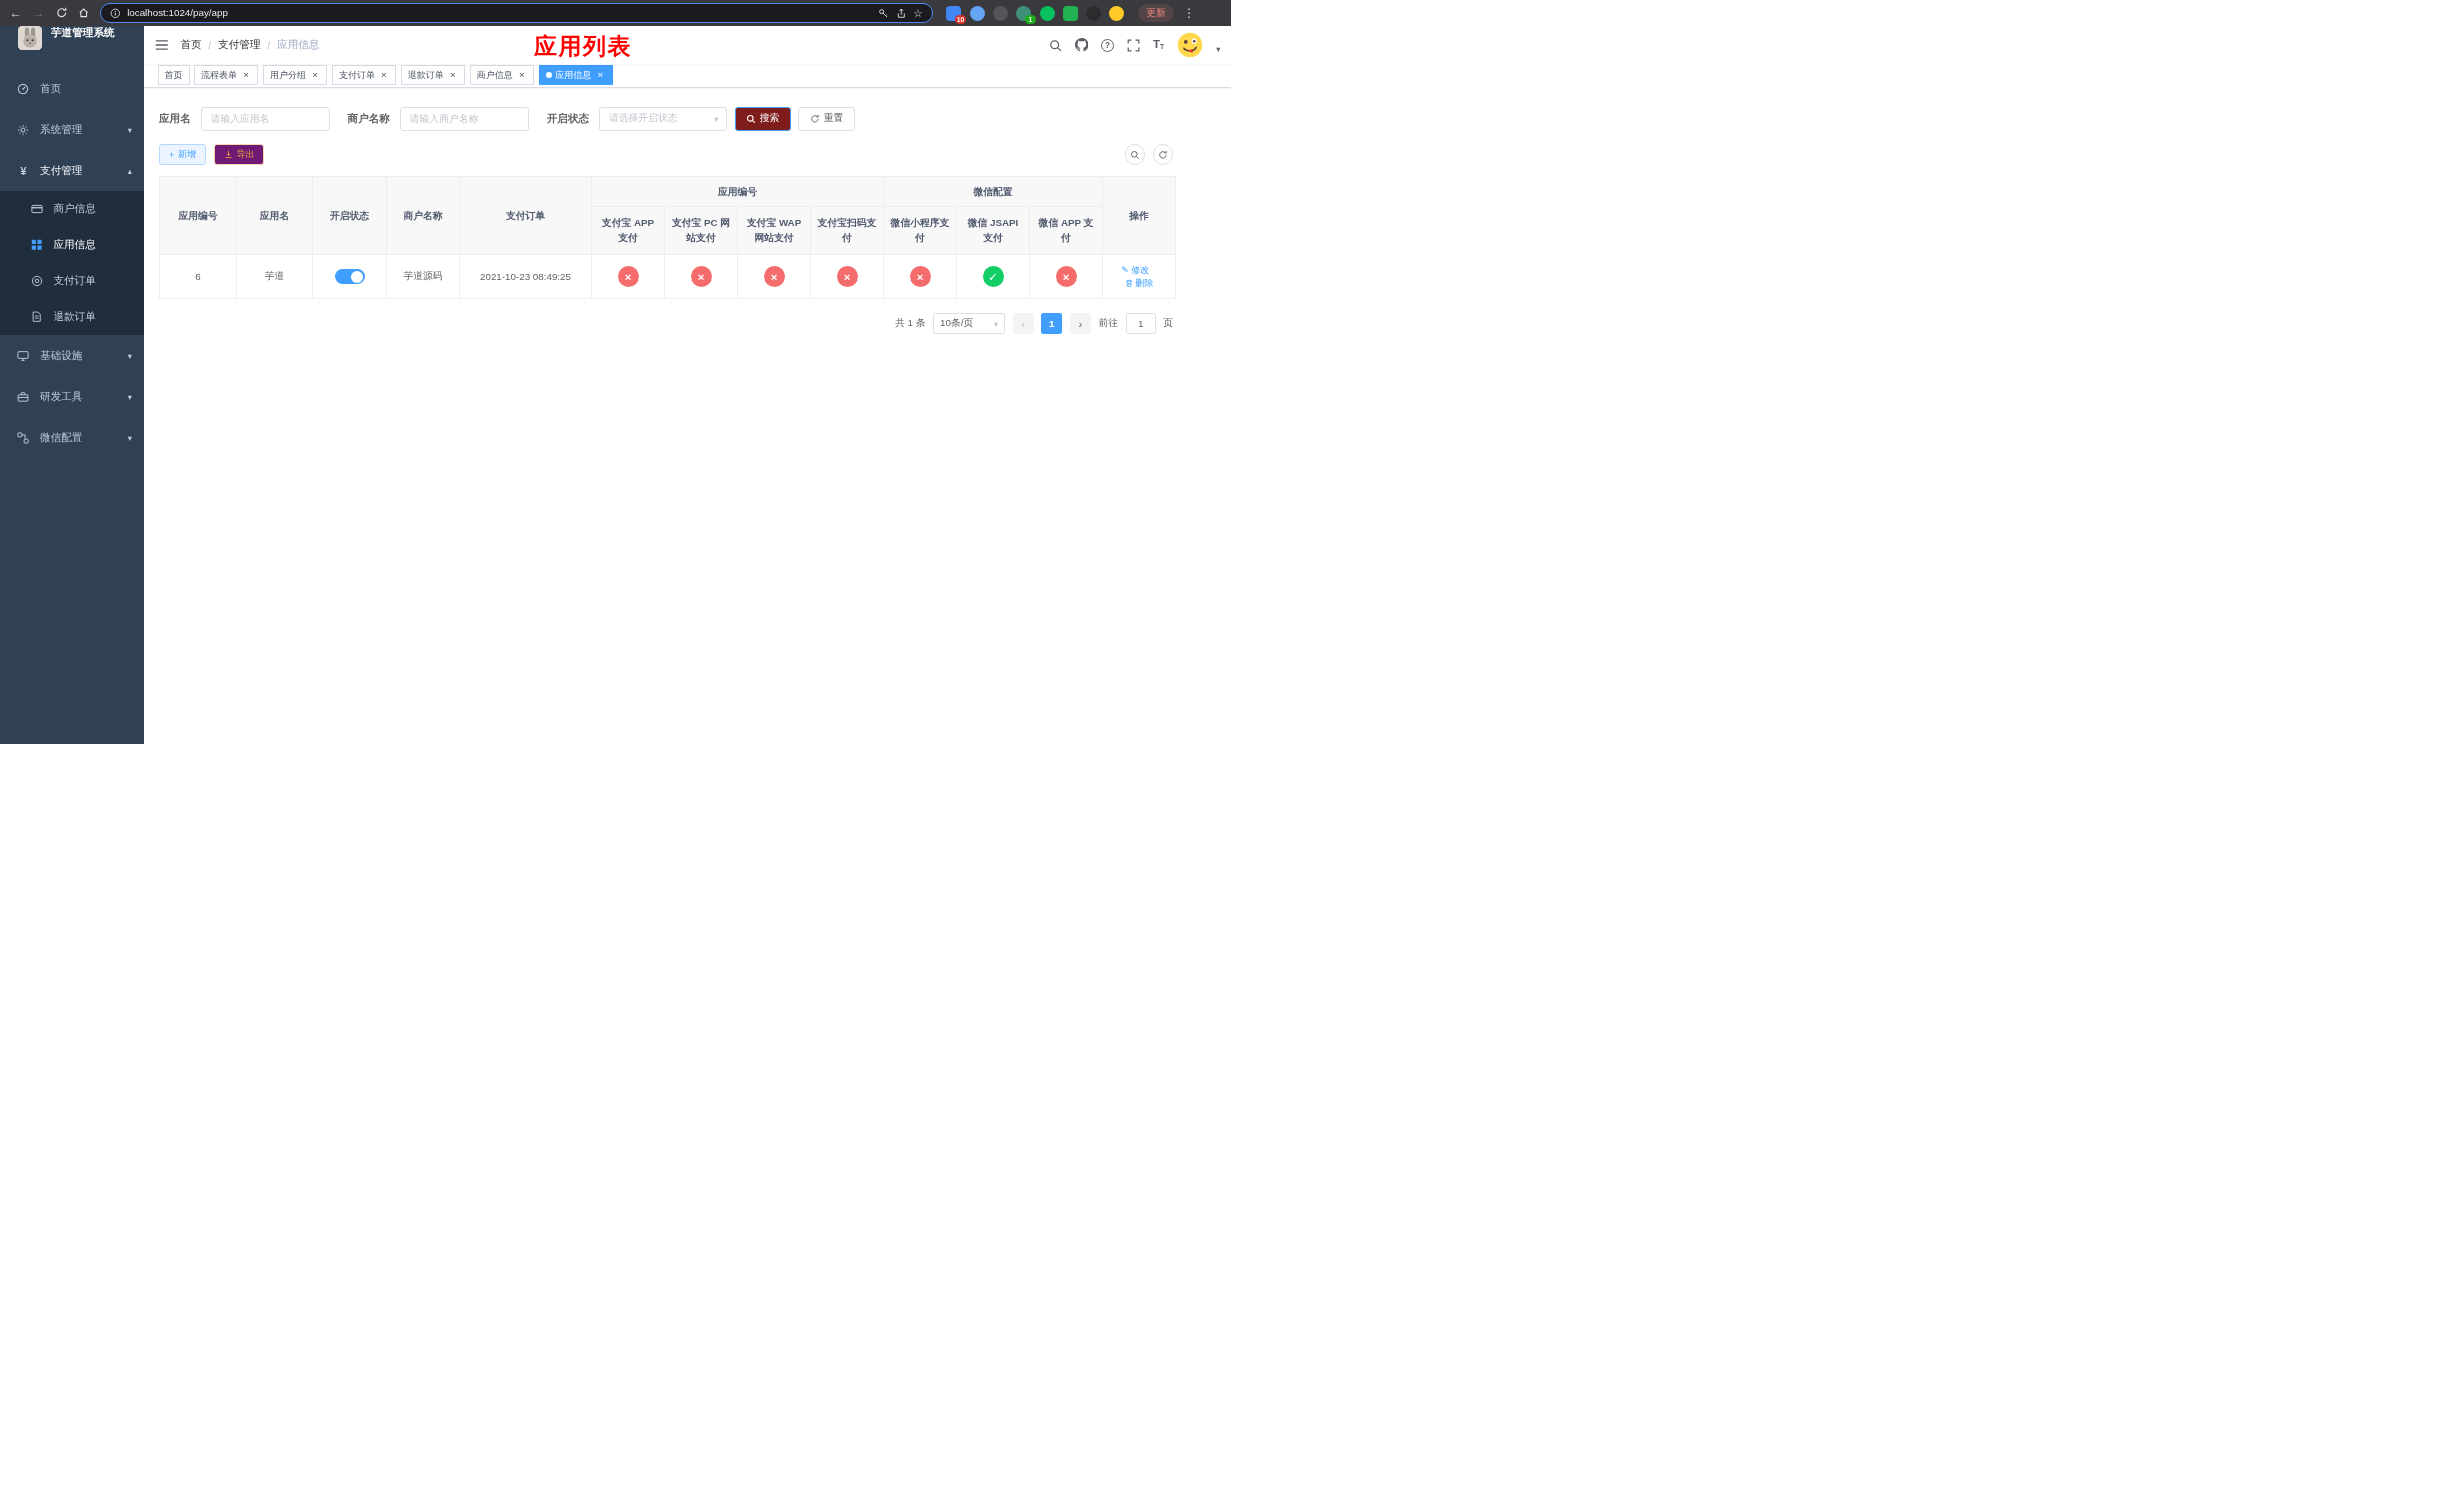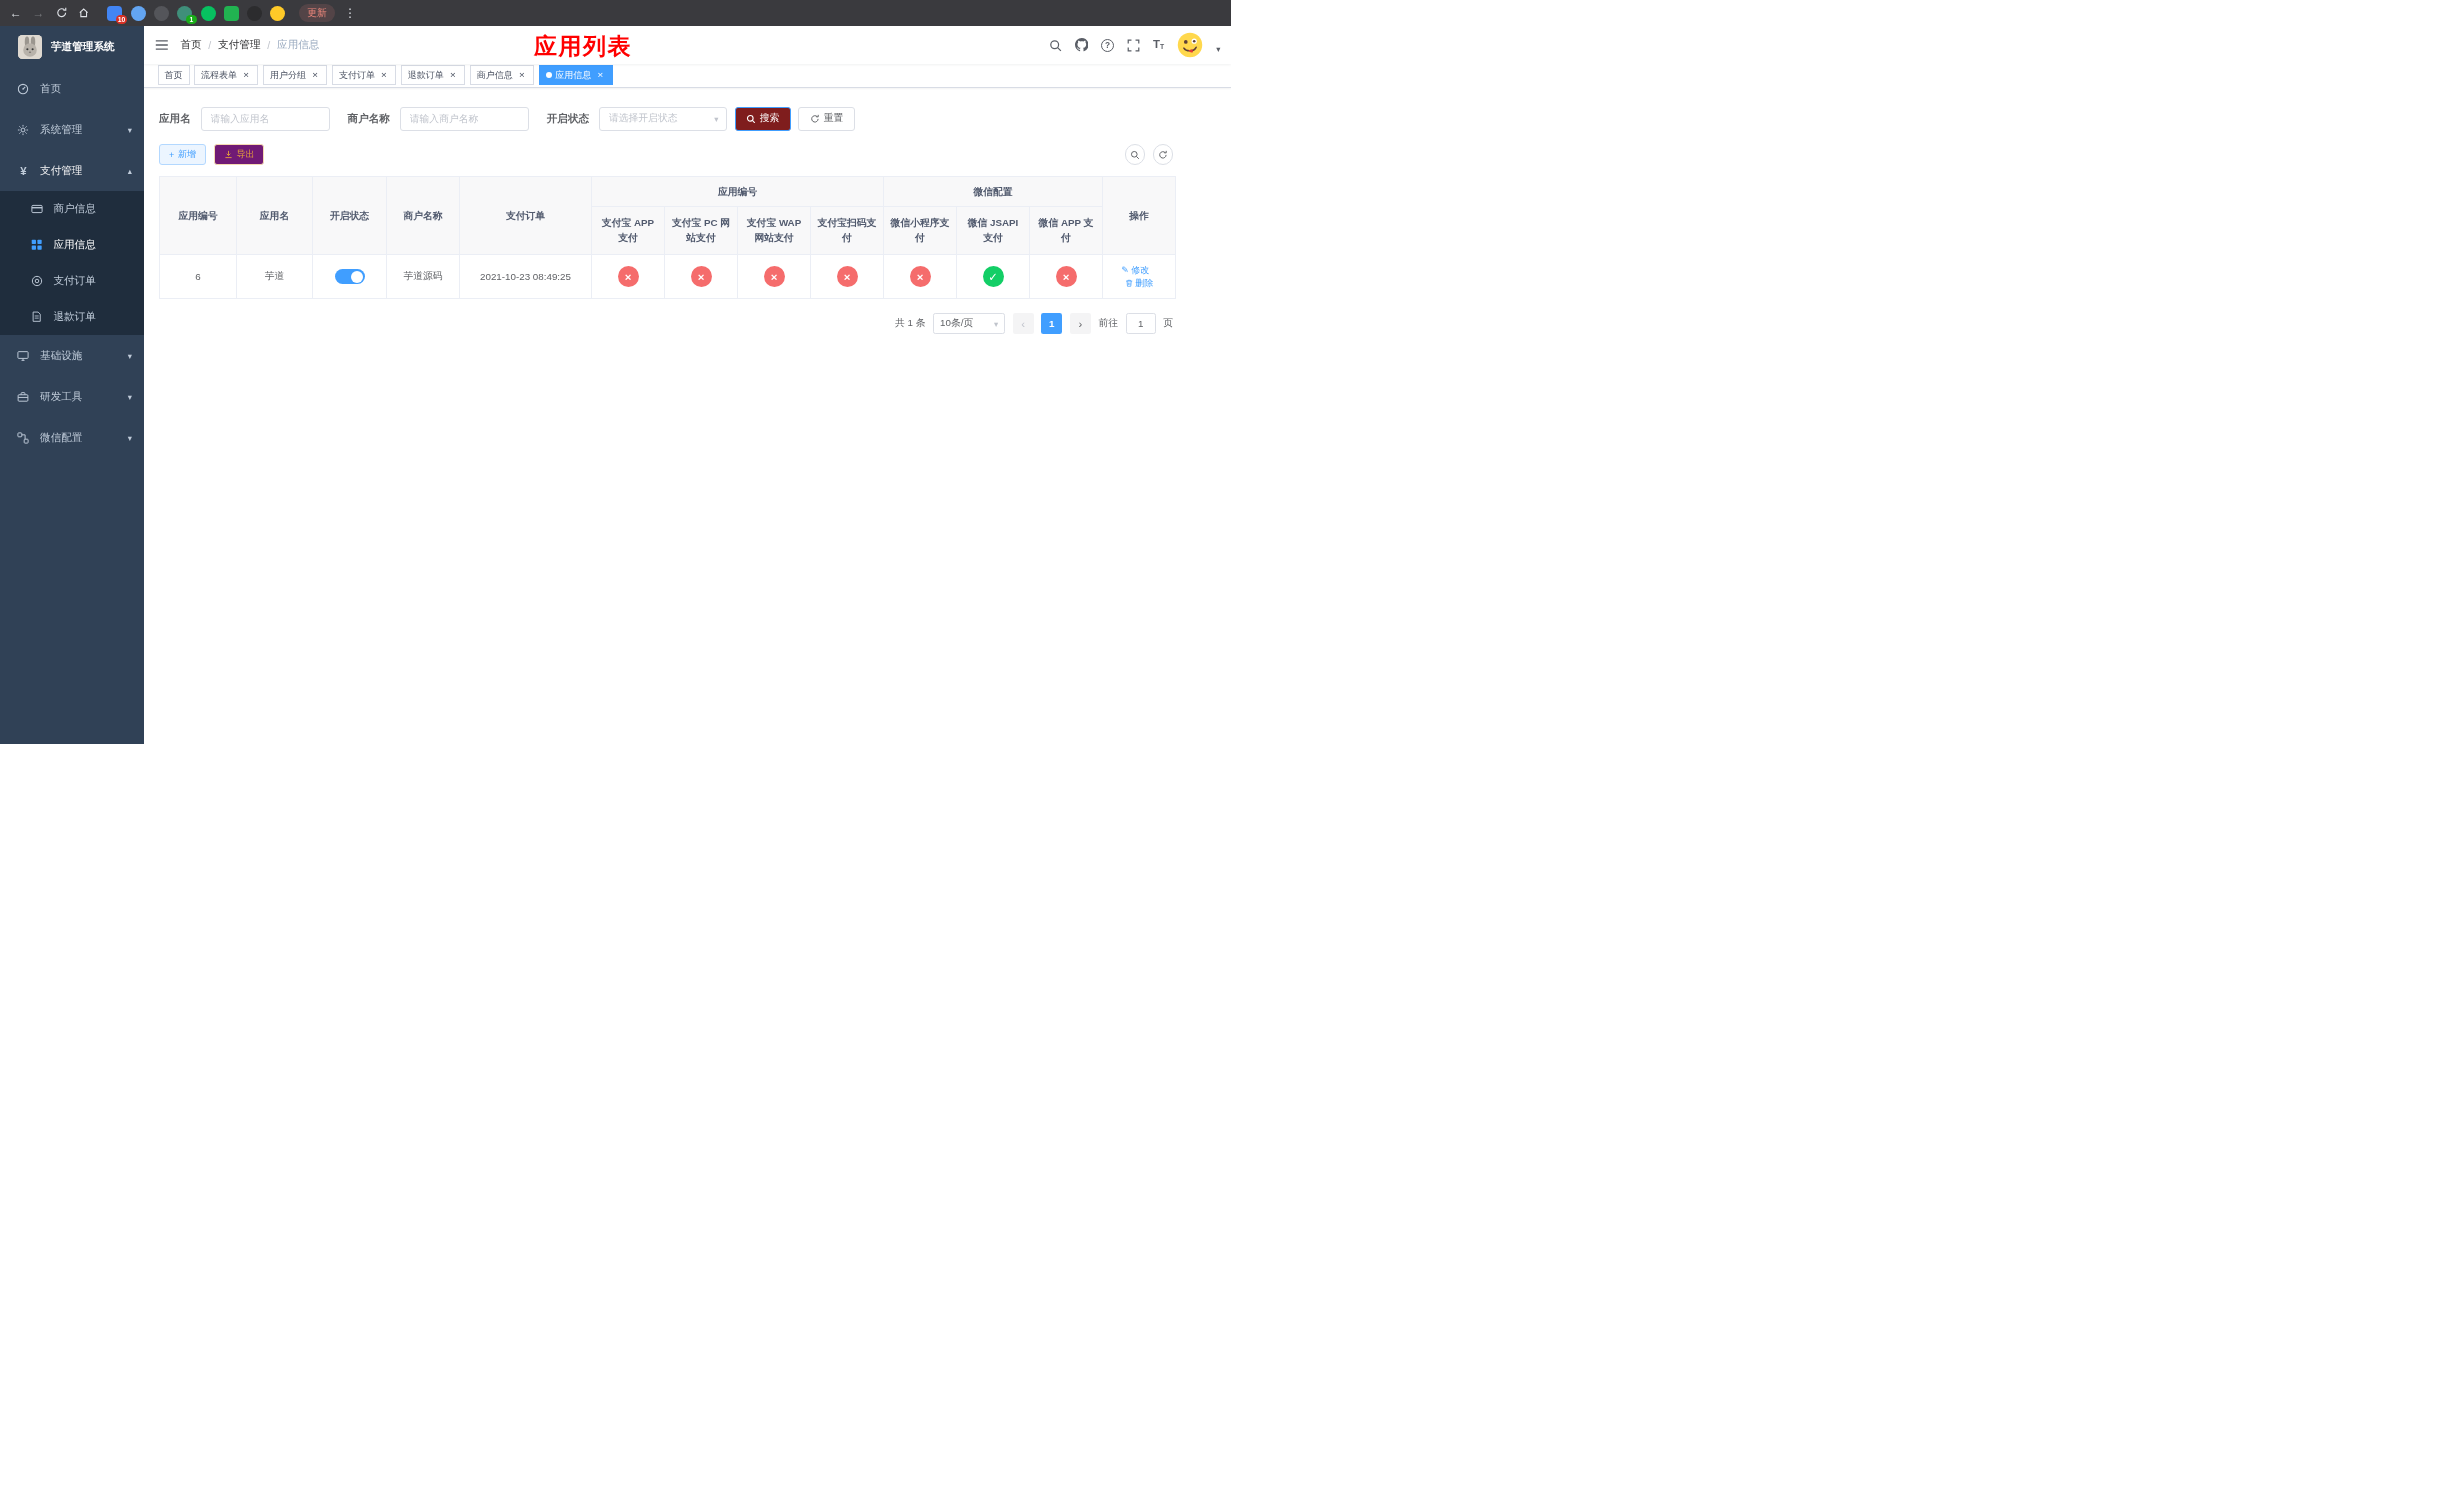--- a/index.html
+++ b/index.html
@@ -15,21 +15,21 @@
   .ob-ic{display:flex;align-items:center;justify-content:center;color:#dee1e6;cursor:pointer;font-size:10.6px}
   .ext-row{display:flex;align-items:center;gap:8.3px;margin-left:10.6px}
   .ext{position:relative;width:15px;height:15px;border-radius:50%;cursor:pointer;flex:0 0 auto}
   .ext.sq{border-radius:3.8px}
   .ext .bdg{position:absolute;bottom:-3px;right:-4.5px;min-width:10.6px;height:9px;border-radius:4.5px;font-size:6.8px;line-height:9px;text-align:center;color:#fff;padding:0 1.5px;font-weight:bold}
   .update-chip{margin-left:10.6px;padding:2.3px 8.3px;border-radius:9px;background:rgba(240,136,124,.14);color:#f0887c;font-size:9.8px;cursor:pointer;white-space:nowrap}
   .dots{margin:0 1.5px 0 6px;color:#dee1e6;font-size:12px;cursor:pointer}
 
   
   .sidebar{position:absolute;top:26px;left:0;width:144px;bottom:0;background:#304156;z-index:10}
-  .logo-row{height:42px;display:flex;align-items:center;padding-left:18px;gap:9px;cursor:pointer}
+  .logo-row{height:42px;display:flex;align-items:flex-start;padding-left:18px;gap:9px;cursor:pointer}
   .logo-img{width:24px;height:24px;border-radius:4.5px;overflow:hidden;background:#ded8d0;display:flex;align-items:center;justify-content:center;flex:0 0 auto}
   .logo-title{color:#fff;font-size:10.6px;font-weight:bold;white-space:nowrap}
   .menu-item{height:41px;display:flex;align-items:center;padding:0 12px 0 16.7px;color:#bfcbd9;font-size:10.6px;cursor:pointer;gap:9.8px;white-space:nowrap}
   .menu-item .mi-icon{width:13.6px;display:flex;align-items:center;justify-content:center;color:#bfcbd9;font-size:11.4px;flex:0 0 auto}
   .menu-item .chev{margin-left:auto;font-size:8.3px;color:#bfcbd9}
   .menu-item.parent-active{color:#f4f4f5}
   .submenu{background:#1f2d3d}
   .submenu .menu-item{height:36px;padding-left:30px;font-size:10.6px}
   .submenu .menu-item.active{color:#fff}
   .submenu .menu-item.active .mi-icon{color:#409eff}
@@ -117,20 +117,43 @@
   <div class="nav-btn">
     <svg width="11.4" height="11.4" viewBox="0 0 16 16">
         <path d="M13.5 8a5.5 5.5 0 1 1-1.6-3.9" fill="none" stroke="#dee1e6" stroke-width="1.6"></path>
         <path d="M13.7 1.2v3.4h-3.4" fill="none" stroke="#dee1e6" stroke-width="1.6"></path>
       </svg>
   </div>
   <div class="nav-btn">
     <svg width="11.4" height="11.4" viewBox="0 0 16 16">
         <path d="M2.5 8L8 2.8 13.5 8M4 7v6.5h8V7" fill="none" stroke="#dee1e6" stroke-width="1.5"></path>
       </svg>
+  </div>
+  <div class="omnibox">
+    <span class="ob-ic">
+      <svg width="10.6" height="10.6" viewBox="0 0 16 16">
+          <circle cx="8" cy="8" r="6.4" fill="none" stroke="#dee1e6" stroke-width="1.3"></circle>
+          <rect x="7.3" y="7" width="1.5" height="4.4" fill="#dee1e6"></rect>
+          <rect x="7.3" y="4.4" width="1.5" height="1.5" fill="#dee1e6"></rect>
+        </svg>
+    </span>
+    <span class="url">localhost:1024/pay/app</span>
+    <span class="ob-ic">
+      <svg width="10.6" height="10.6" viewBox="0 0 16 16">
+          <circle cx="5.5" cy="5.5" r="3" fill="none" stroke="#dee1e6" stroke-width="1.4"></circle>
+          <path d="M7.8 7.8L13.6 13.6M11.6 11.6l1.6-1.6" fill="none" stroke="#dee1e6" stroke-width="1.4"></path>
+        </svg>
+    </span>
+    <span class="ob-ic">
+      <svg width="10.6" height="10.6" viewBox="0 0 16 16">
+          <path d="M8 10V1.8M5.2 4.4L8 1.6l2.8 2.8" fill="none" stroke="#dee1e6" stroke-width="1.4"></path>
+          <path d="M3.5 8v6h9V8" fill="none" stroke="#dee1e6" stroke-width="1.4"></path>
+        </svg>
+    </span>
+    <span class="ob-ic">☆</span>
   </div>
   <div class="ext-row">
     <div class="ext sq" style="background:#4285f4">
         <span class="bdg" style="background:#d93025">10</span>
       </div>
     <div class="ext" style="background:#63a5f2"></div>
     <div class="ext" style="background:#54555a"></div>
     <div class="ext" style="background:#3f8f7a">
         <span class="bdg" style="background:#1aad19">1</span>
       </div>

